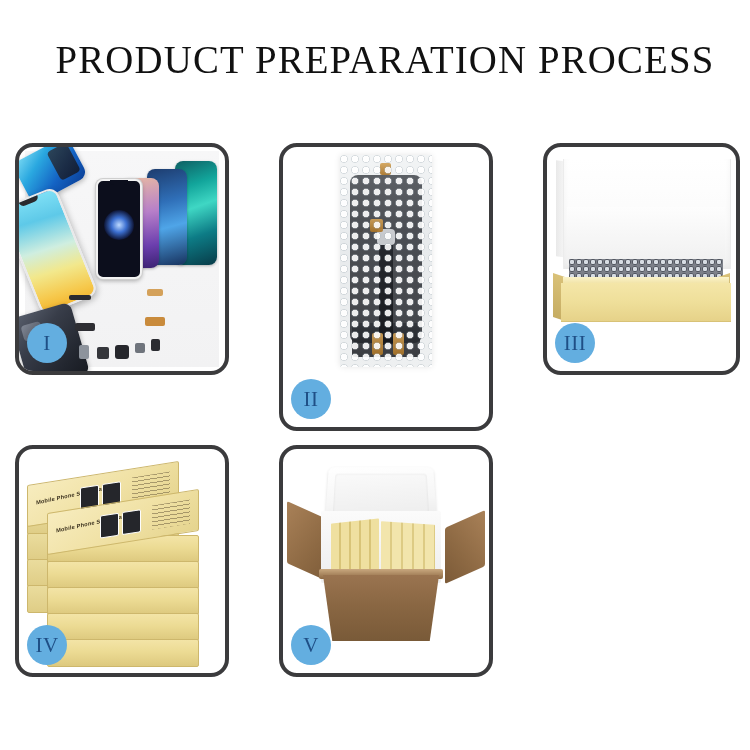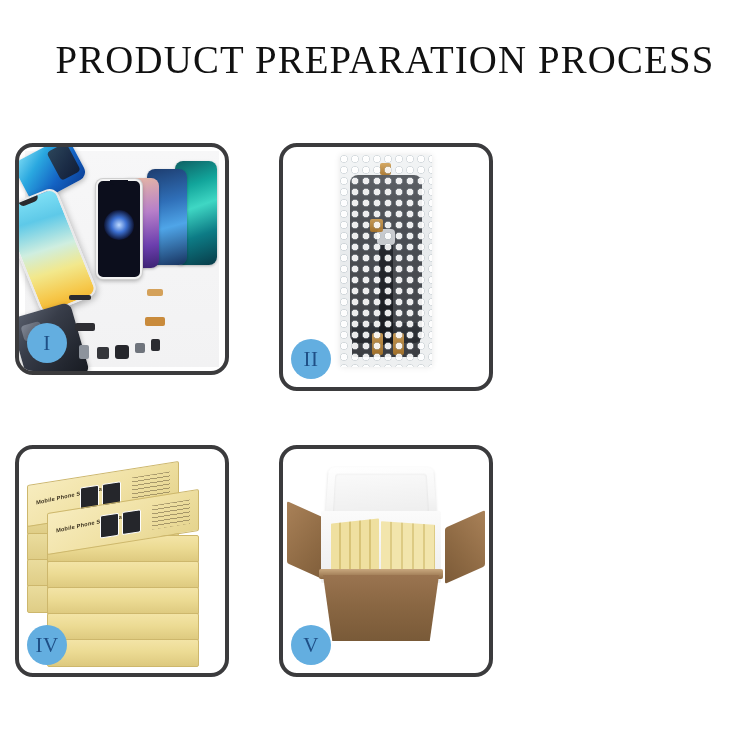--- a/index.html
+++ b/index.html
@@ -65,21 +65,21 @@
     background: #ffffff;
     overflow: hidden;
   }
   .panel-inner {
     position: absolute;
     left: 0; top: 0; right: 0; bottom: 0;
     overflow: hidden;
   }
   
   #panel-1 { left: 15px;  top: 13px;  width: 214px; height: 232px; }
-  #panel-2 { left: 279px; top: 13px;  width: 214px; height: 248px; }
+  #panel-2 { left: 279px; top: 13px;  width: 214px; height: 288px; }
   #panel-3 { left: 543px; top: 13px;  width: 197px; height: 232px; }
   
   #panel-4 { left: 15px;  top: 315px; width: 214px; height: 232px; }
   #panel-5 { left: 279px; top: 315px; width: 214px; height: 232px; }
   #panel-6 { left: 543px; top: 315px; width: 197px; height: 232px; }
 
   
   .badge {
     position: absolute;
     left: 8px;
@@ -556,20 +556,34 @@
         <div class="p2-tab" id="p2-tab-top"></div>
         <div class="p2-tab" id="p2-tab-mid"></div>
         <div class="p2-tab" id="p2-tab-bl"></div>
         <div class="p2-tab" id="p2-tab-br"></div>
         <div class="p2-bubbles"></div>
       </div>
     </div>
     <div class="badge">II</div>
   </div>
 
+  <div class="panel" id="panel-3">
+    <div class="panel-inner">
+      <div id="p3-lid-flap-l"></div>
+      <div id="p3-lid-flap-r"></div>
+      <div id="p3-lid-back"></div>
+      <div id="p3-foam"></div>
+      <div id="p3-bubble-bed"></div>
+      <div id="p3-tray-left"></div>
+      <div id="p3-tray-right"></div>
+      <div id="p3-tray-top-edge"></div>
+      <div id="p3-tray-front"></div>
+    </div>
+    <div class="badge">III</div>
+  </div>
 
   <div class="panel" id="panel-4">
     <div class="panel-inner">
       <div class="p4-box-side" id="p4-b1"></div>
       <div class="p4-box-side" id="p4-b2"></div>
       <div class="p4-box-side" id="p4-b3"></div>
       <div class="p4-box-side" id="p4-b4"></div>
 
       <div class="p4-lid" id="p4-lid-back">
         <div class="p4-lid-text">Mobile Phone Spare Parts</div>

